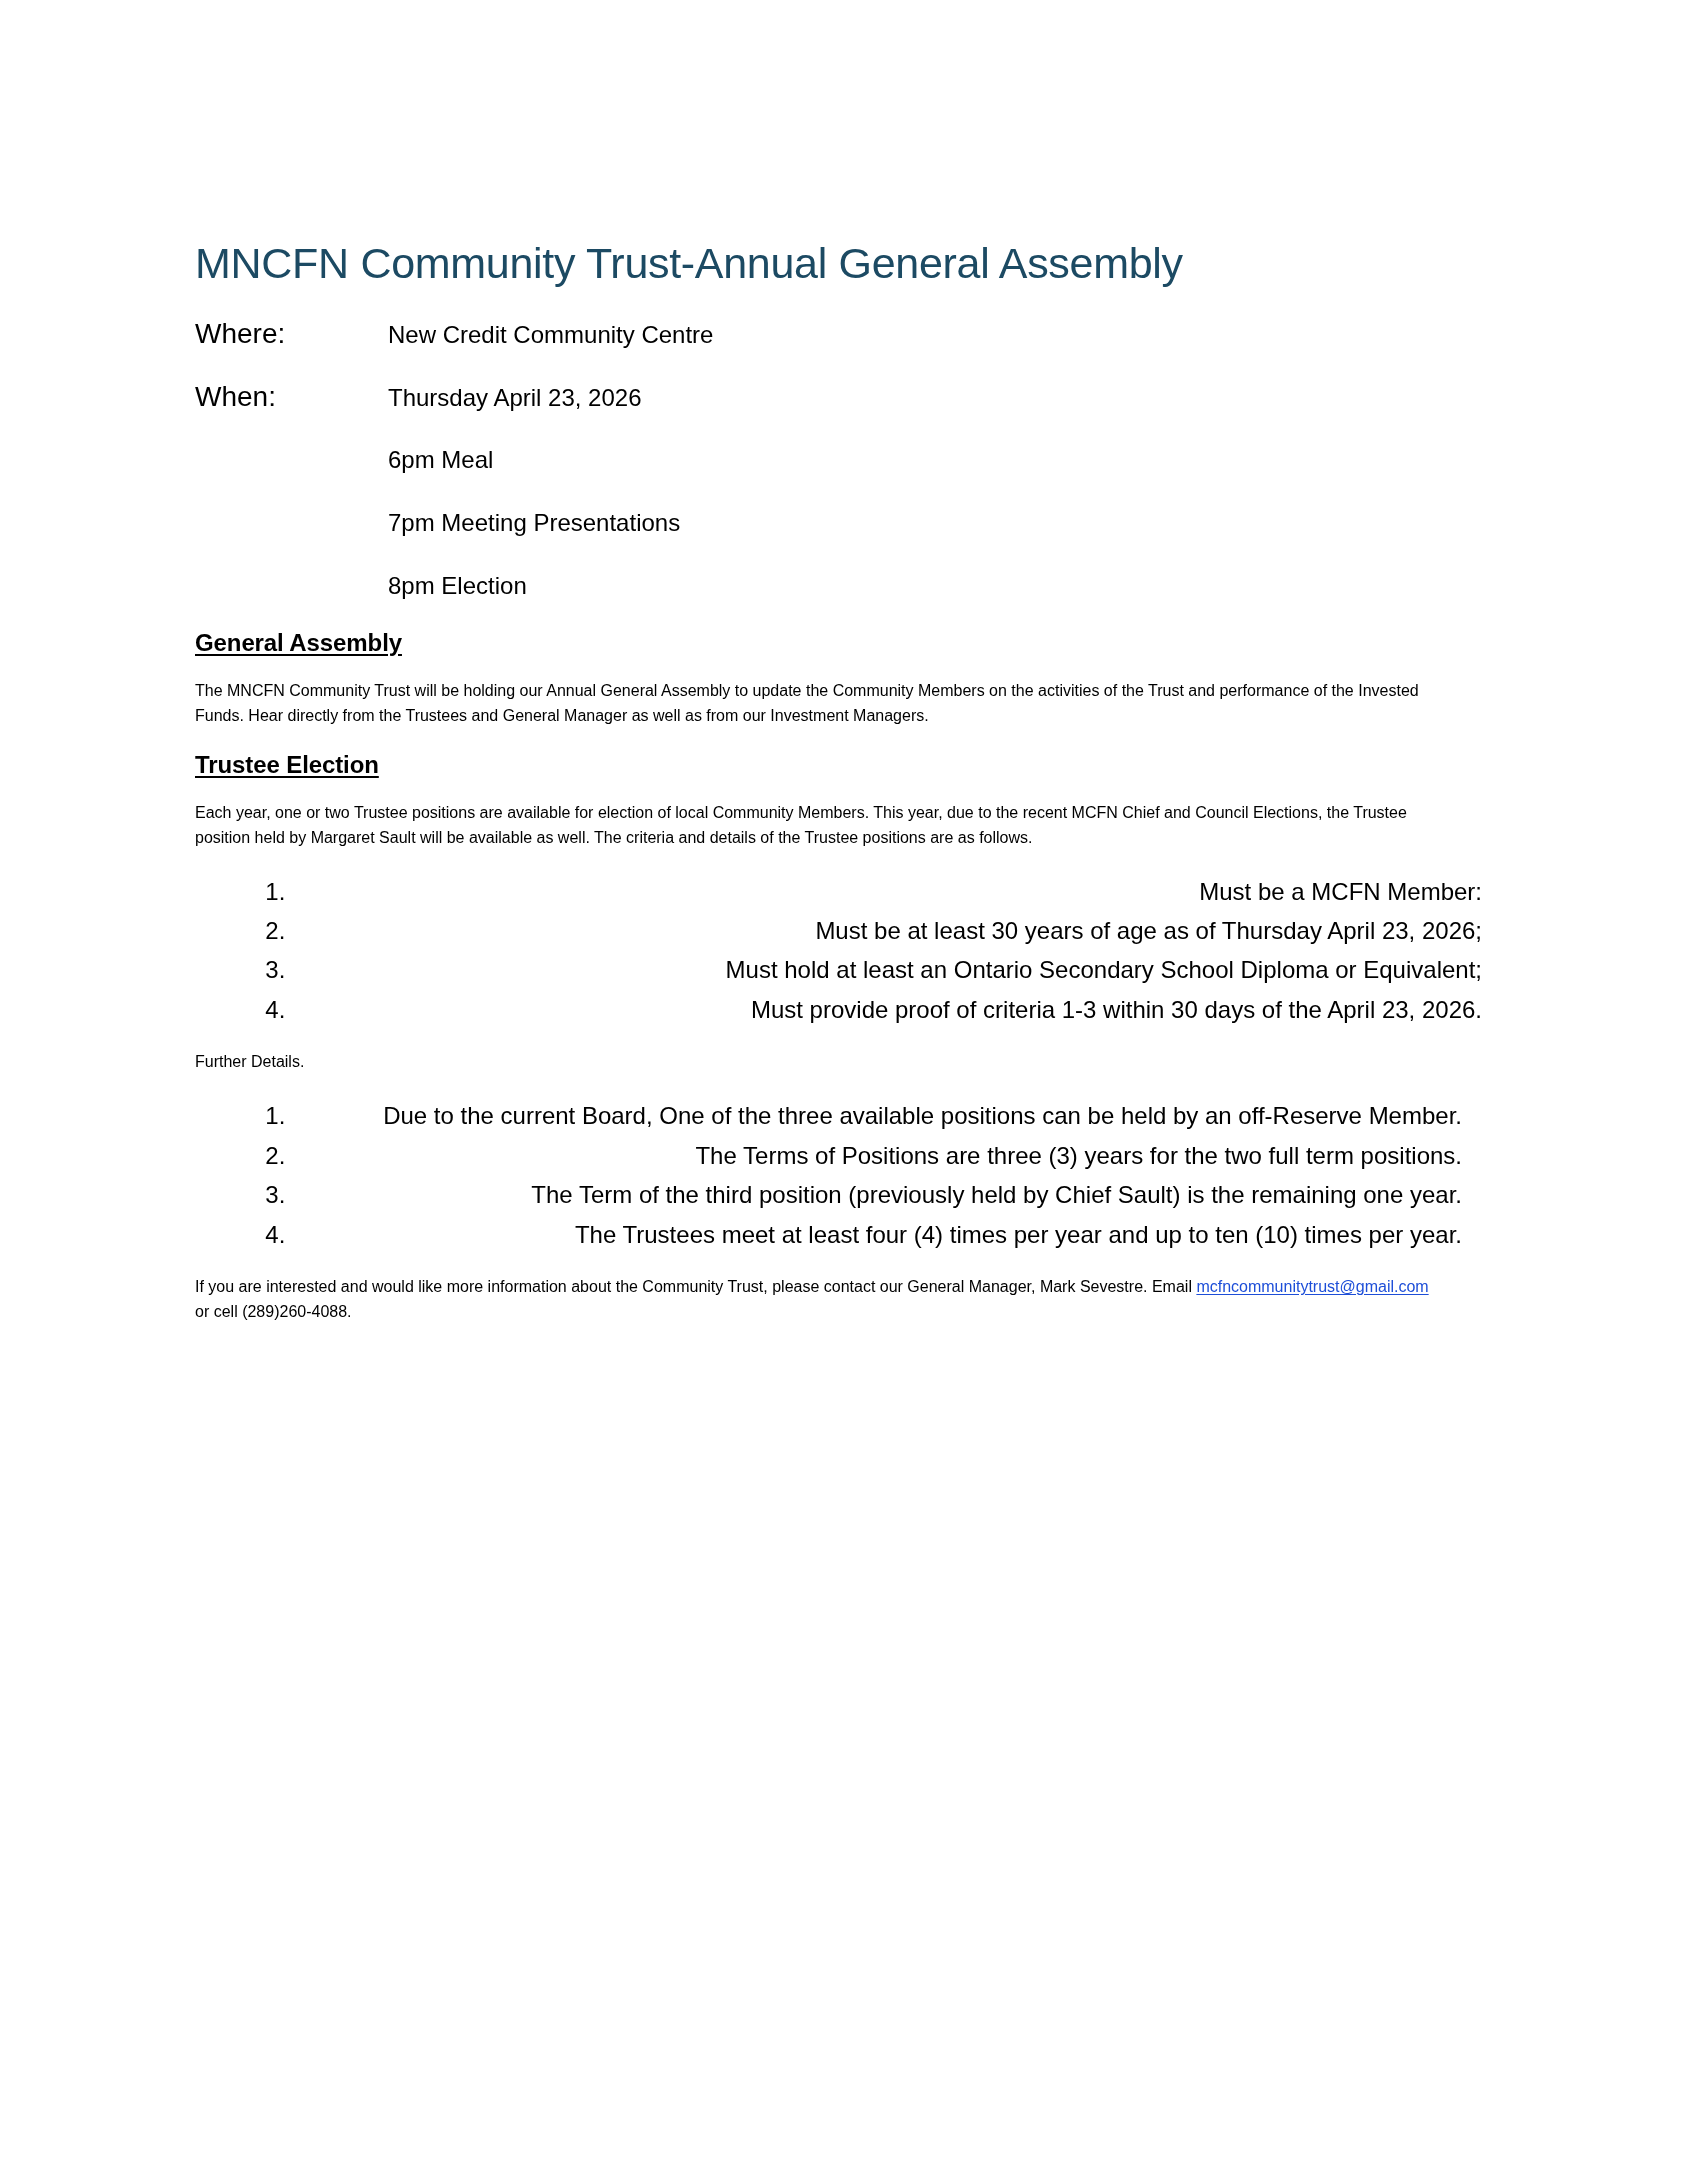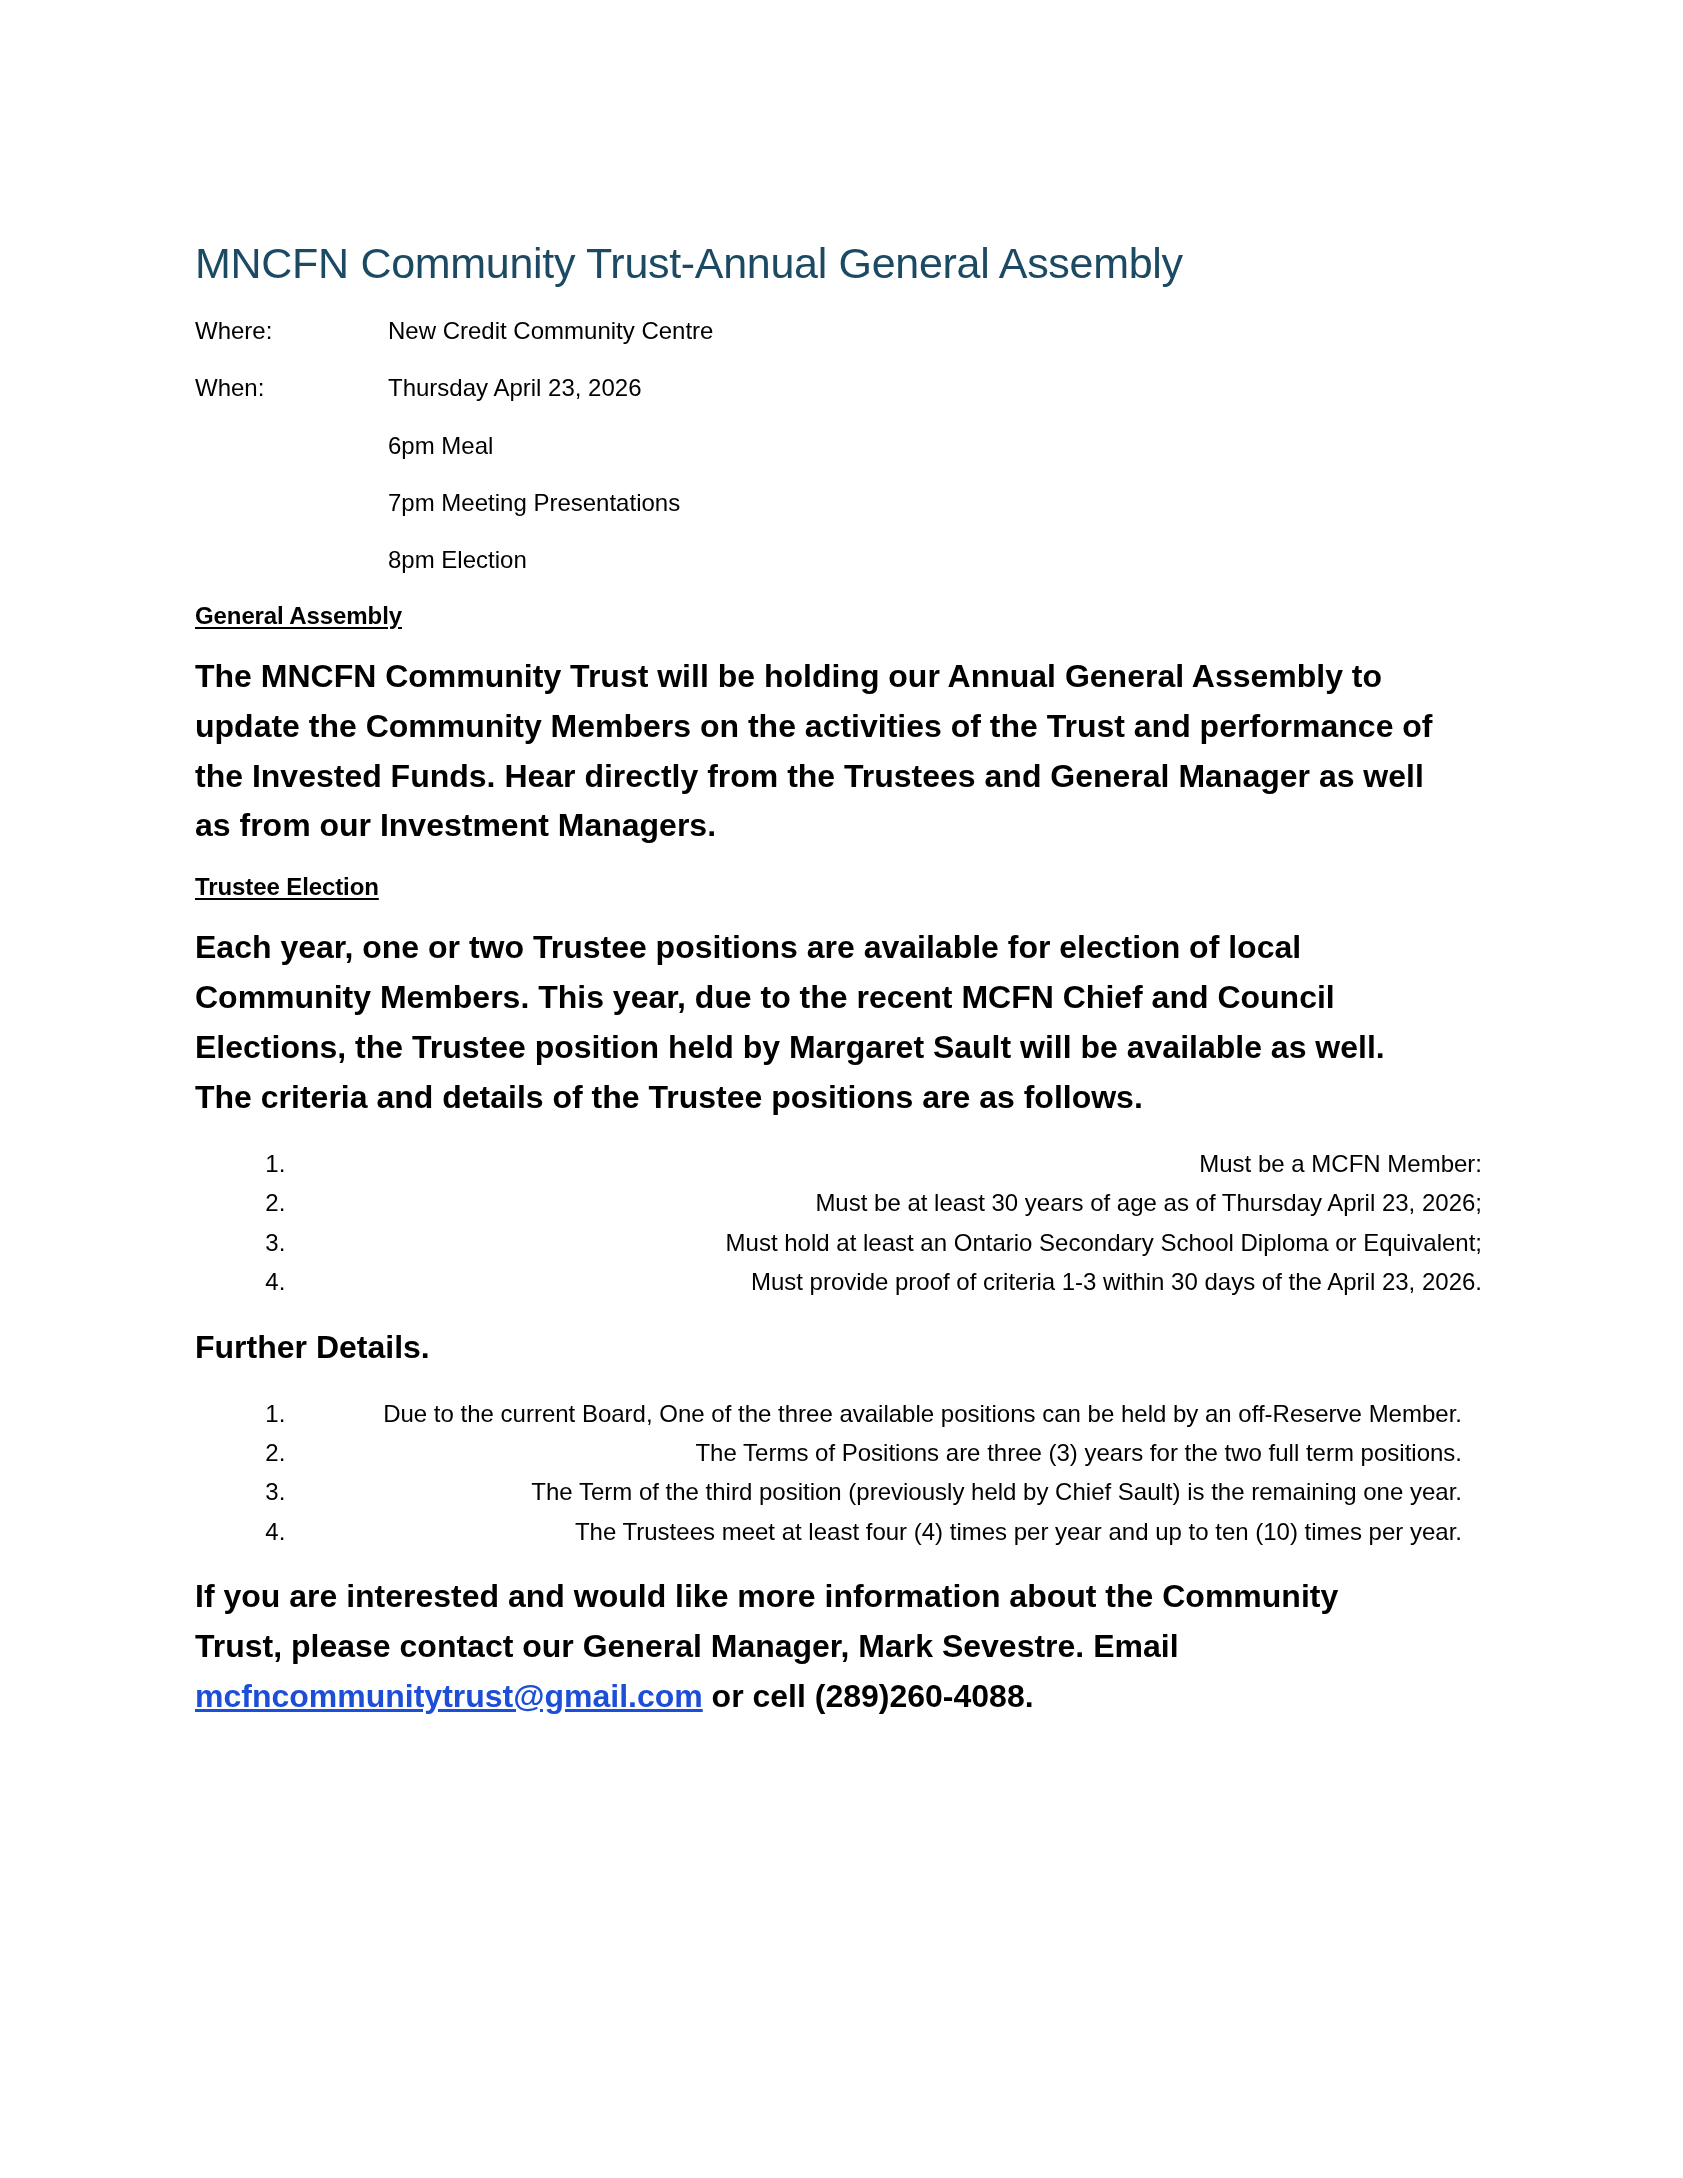--- a/index.html
+++ b/index.html
@@ -48,21 +48,21 @@
   .meta-row {
     display: flex;
     align-items: baseline;
     font-size: 24px;
     line-height: 1.35;
     margin-bottom: 25px;
   }
   .meta-label {
     width: 193px;
     flex: 0 0 193px;
-    font-size: 24px;
+    font-size: 28px;
   }
   .meta-value {
     flex: 1 1 auto;
     font-size: 24px;
   }
   .meta-row.indent-only .meta-label {
     visibility: hidden;
   }
 
   
@@ -70,26 +70,25 @@
     font-size: 24px;
     font-weight: bold;
     text-decoration: underline;
     text-underline-offset: 3px;
     margin: 22px 0 22px 0;
     letter-spacing: -0.1px;
   }
 
   
   .para {
-    font-size: 32px;
+    font-size: 16px;
     line-height: 1.56;
     margin: 0 0 22px 0;
     max-width: 1238px;
     text-align: left;
-    font-weight: bold;
   }
   .para.narrow { max-width: 1233px; }
 
   
   ol.num-list {
     margin: 0 0 22px 0;
     padding-left: 97px;
     list-style-position: outside;
   }
   ol.num-list > li {

